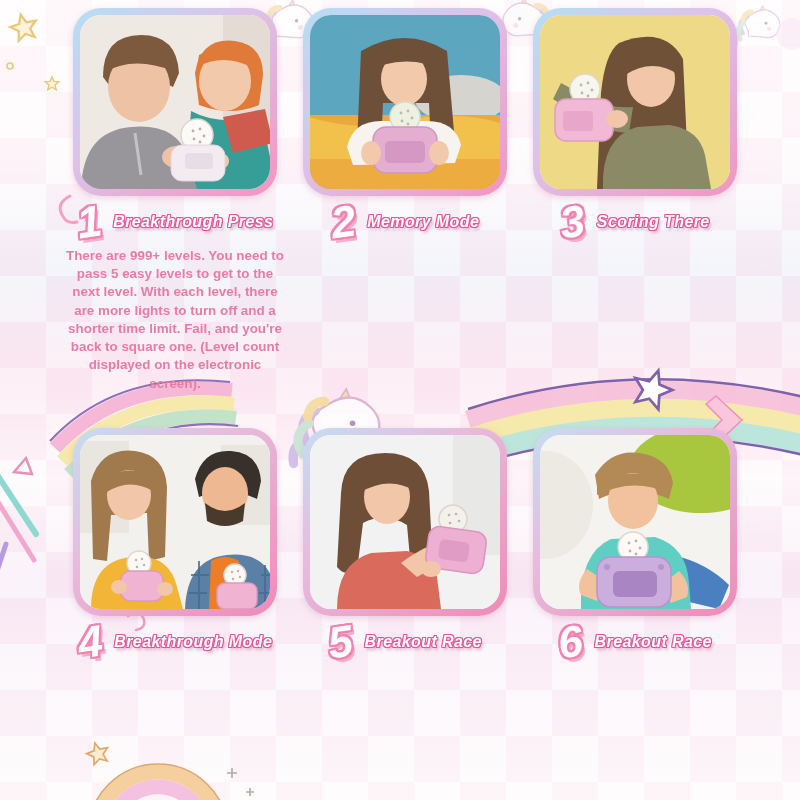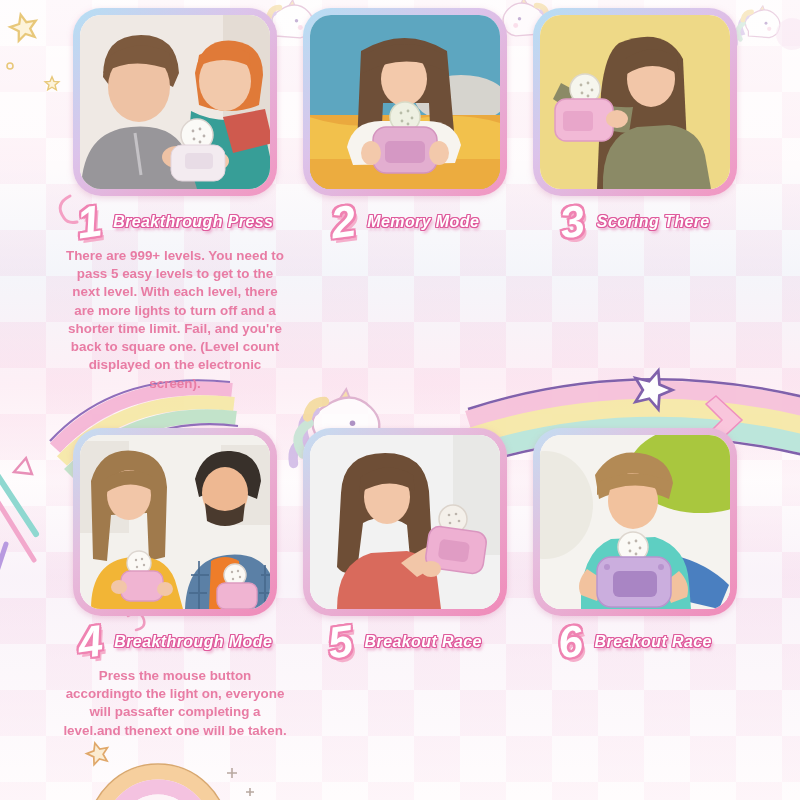--- a/index.html
+++ b/index.html
@@ -255,21 +255,20 @@
             <circle cx="167" cy="142" r="1.2"></circle>
             <circle cx="160" cy="144" r="1.2"></circle>
           </g>
         <rect x="144" y="148" width="40" height="26" rx="8" fill="#f0b4d2" stroke="#dd9ac0" stroke-width="1.4"></rect>
       </svg>
     </div>
     <div class="mode-head">
       <span class="mode-number">4</span>
       <span class="mode-title">Breakthrough Mode</span>
     </div>
-    <p class="mode-desc">Press the mouse button accordingto the light on, everyone will passafter completing a level.and thenext one will be taken.</p>
   </section>
 
   <section class="cell c2 r2">
     <div class="frame">
       <svg viewBox="0 0 204 174" preserveAspectRatio="xMidYMid slice" role="img">
         <rect width="204" height="174" fill="#f2f2f2"></rect>
         <rect x="150" width="54" height="120" fill="#e8e8e6"></rect>
         <path d="M38 58 q2 -40 44 -40 q40 0 44 38 l4 76 q-12 10 -22 2 l-4 -44 q-22 -14 -44 -2 l-6 48 q-12 6 -20 -4 z" fill="#6e4e36"></path>
         <ellipse cx="84" cy="62" rx="23" ry="27" fill="#f2c6a8"></ellipse>
         <path d="M58 42 q26 -18 52 -2 l2 16 q-26 -16 -56 2 z" fill="#6e4e36"></path>

